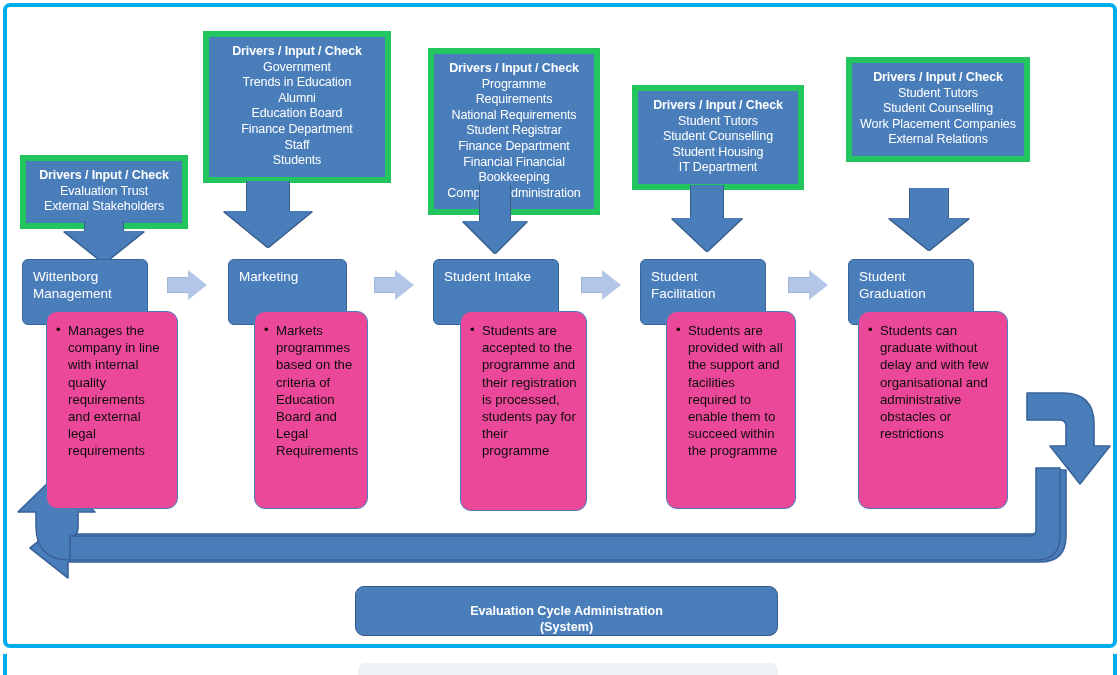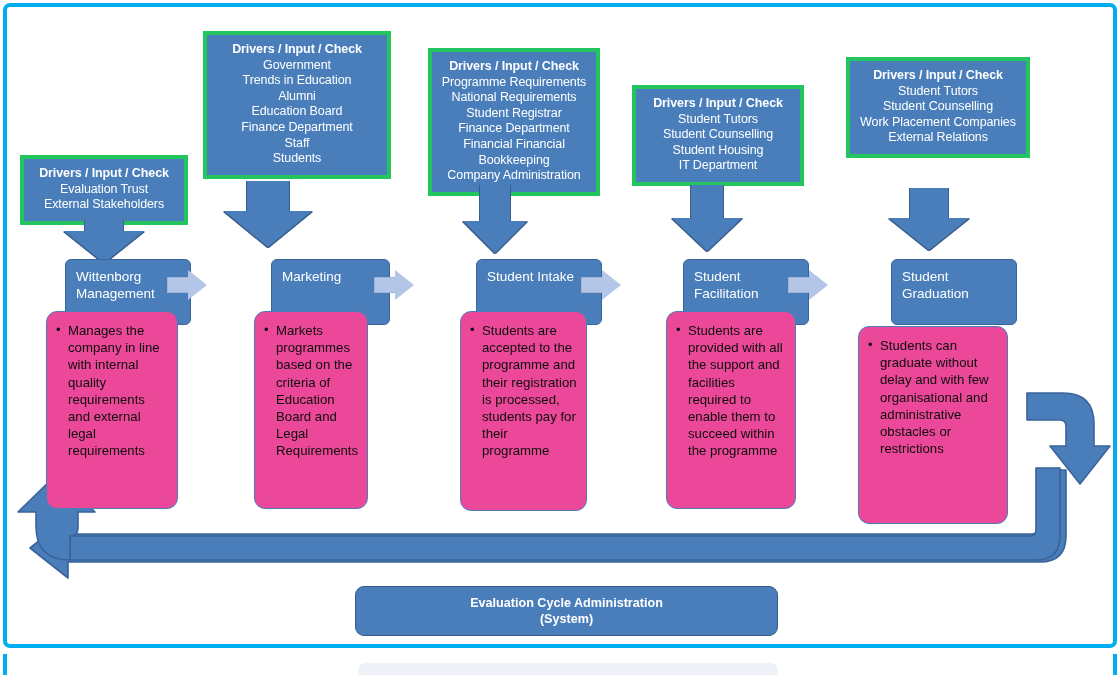--- a/index.html
+++ b/index.html
@@ -37,21 +37,21 @@
     left: 358px; top: 663px;
     width: 420px; height: 40px;
     background: #EEF1F5;
     border-radius: 8px 8px 0 0;
   }
 
   
   .driver {
     position: absolute;
     background: #4A7EBB;
-    border: 4px solid #22c55e;
+    border: 6px solid #22c55e;
     color: #ffffff;
     text-align: center;
     padding: 7px 8px 8px 8px;
     font-size: 12.5px;
     line-height: 15.6px;
     letter-spacing: -0.1px;
   }
   .driver .d-title { font-weight: bold; }
 
   
@@ -74,21 +74,20 @@
   
   .stage-box {
     position: absolute;
     background: #4A7EBB;
     border: 1px solid #3A6399;
     border-radius: 6px;
     color: #ffffff;
     font-size: 13.5px;
     line-height: 17px;
     padding: 8px 10px;
-    margin-left: 43px;
   }
 
   
   .card {
     position: absolute;
     background: #ec4899;
     border: 1.6px solid #4A7EBB;
     border-radius: 11px;
     padding: 10px 9px 10px 8px;
   }
@@ -272,24 +271,24 @@
   <div class="card" style="left:460px; top:311px; width:127px; height:200px;">
     <ul>
         <li>Students are accepted to the programme and their registration is processed, students pay for their programme</li>
       </ul>
   </div>
   <div class="card" style="left:666px; top:311px; width:130px; height:198px;">
     <ul>
         <li>Students are provided with all the support and facilities required to enable them to succeed within the programme</li>
       </ul>
   </div>
-  <div class="card" style="left:858px; top:326px; width:150px; height:198px;">
+  <div class="card" style="left:858px; top:311px; width:150px; height:198px;">
     <ul>
         <li>Students can graduate without delay and with few organisational and administrative obstacles  or restrictions</li>
       </ul>
   </div>
 
-  <div class="eval-box" style="left:355px; top:586px; width:423px; height:50px;">
+  <div class="eval-box" style="left:355px; top:586px; width:423px; height:50px;justify-content:flex-end;">
     <div>Evaluation Cycle Administration</div>
     <div>(System)</div>
   </div>
 
 </div>
 
 </body></html>

